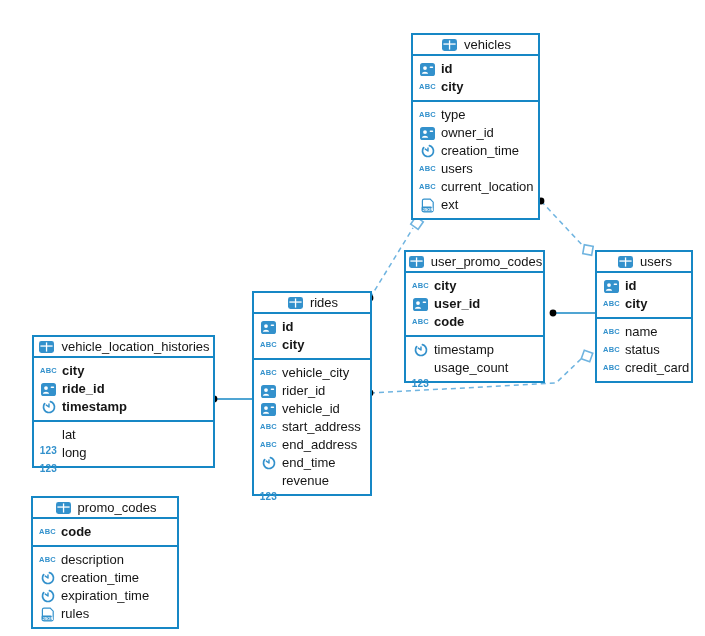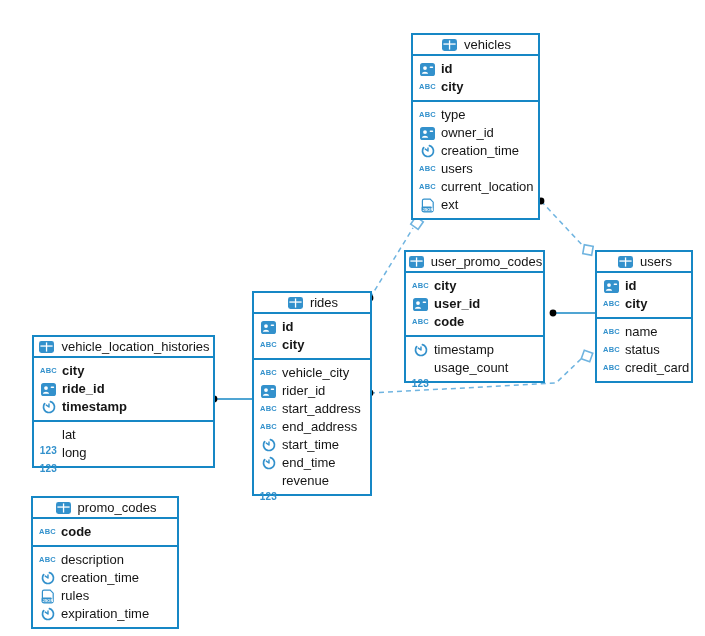--- a/index.html
+++ b/index.html
@@ -295,46 +295,48 @@
               <rect width="15" height="13" rx="2.6" fill="#3391cc"></rect>
               <circle cx="5" cy="5.1" r="1.9" fill="#fff"></circle>
               <path d="M1.9 10.8 C1.9 8 8.1 8 8.1 10.8 Z" fill="#fff"></path>
               <rect x="9.6" y="3.4" width="3.6" height="1.5" rx="0.75" fill="#fff"></rect>
             </svg>
           </span>
           <span class="label">rider_id</span>
         </div>
         <div class="row">
           <span class="icon">
+            <svg width="15" height="13" viewBox="0 0 15 13">
+              <rect width="15" height="13" rx="2.6" fill="#3391cc"></rect>
+              <circle cx="5" cy="5.1" r="1.9" fill="#fff"></circle>
+              <path d="M1.9 10.8 C1.9 8 8.1 8 8.1 10.8 Z" fill="#fff"></path>
+              <rect x="9.6" y="3.4" width="3.6" height="1.5" rx="0.75" fill="#fff"></rect>
+            </svg>
+          </span>
+          <span class="label">vehicle_id</span>
+        </div>
+        <div class="row">
+          <span class="icon">
             <span class="abc-glyph">ABC</span>
           </span>
           <span class="label">start_address</span>
         </div>
         <div class="row">
           <span class="icon">
             <span class="abc-glyph">ABC</span>
           </span>
           <span class="label">end_address</span>
         </div>
         <div class="row">
           <span class="icon">
             <svg width="14" height="14" viewBox="0 0 14 14">
               <circle cx="7" cy="7" r="5.5" fill="none" stroke="#3391cc" stroke-width="1.7" stroke-dasharray="27.5 7" transform="rotate(-75 7 7)" stroke-linecap="round"></circle>
               <path d="M7 7 L7 3.9 M7 7 L4.3 5.1" stroke="#3391cc" stroke-width="1.4" stroke-linecap="round" fill="none"></path>
             </svg>
           </span>
-          <span class="label">start_time</span>
-        </div>
-        <div class="row">
-          <span class="icon">
-            <svg width="14" height="14" viewBox="0 0 14 14">
-              <circle cx="7" cy="7" r="5.5" fill="none" stroke="#3391cc" stroke-width="1.7" stroke-dasharray="27.5 7" transform="rotate(-75 7 7)" stroke-linecap="round"></circle>
-              <path d="M7 7 L7 3.9 M7 7 L4.3 5.1" stroke="#3391cc" stroke-width="1.4" stroke-linecap="round" fill="none"></path>
-            </svg>
-          </span>
           <span class="label">end_time</span>
         </div>
         <div class="row">
           <span class="icon">
             <span class="num-glyph">123</span>
           </span>
           <span class="label">revenue</span>
         </div>
       </div>
   </div>
@@ -421,36 +423,36 @@
           <span class="label">description</span>
         </div>
         <div class="row">
           <span class="icon">
             <svg width="14" height="14" viewBox="0 0 14 14">
               <circle cx="7" cy="7" r="5.5" fill="none" stroke="#3391cc" stroke-width="1.7" stroke-dasharray="27.5 7" transform="rotate(-75 7 7)" stroke-linecap="round"></circle>
               <path d="M7 7 L7 3.9 M7 7 L4.3 5.1" stroke="#3391cc" stroke-width="1.4" stroke-linecap="round" fill="none"></path>
             </svg>
           </span>
           <span class="label">creation_time</span>
+        </div>
+        <div class="row">
+          <span class="icon">
+            <svg width="14" height="14" viewBox="0 0 14 14">
+              <circle cx="7" cy="7" r="5.5" fill="none" stroke="#3391cc" stroke-width="1.7" stroke-dasharray="27.5 7" transform="rotate(-75 7 7)" stroke-linecap="round"></circle>
+              <path d="M7 7 L7 3.9 M7 7 L4.3 5.1" stroke="#3391cc" stroke-width="1.4" stroke-linecap="round" fill="none"></path>
+            </svg>
+          </span>
+          <span class="label">expiration_time</span>
         </div>
         <div class="row">
           <span class="icon">
             <svg width="14" height="15" viewBox="0 0 14 15">
               <path d="M3 1.2 h6.2 l3 3 v8 a1.6 1.6 0 0 1 -1.6 1.6 h-7.6 a1.6 1.6 0 0 1 -1.6 -1.6 v-9.4 a1.6 1.6 0 0 1 1.6 -1.6 z" fill="#fff" stroke="#3391cc" stroke-width="1.2"></path>
               <rect x="0.6" y="8.6" width="10.2" height="5" rx="1.2" fill="#3391cc"></rect>
               <text x="1.6" y="12.6" font-size="3.9" font-weight="bold" fill="#fff" font-family="Liberation Sans, sans-serif">JSON</text>
             </svg>
           </span>
           <span class="label">rules</span>
         </div>
-        <div class="row">
-          <span class="icon">
-            <svg width="14" height="14" viewBox="0 0 14 14">
-              <circle cx="7" cy="7" r="5.5" fill="none" stroke="#3391cc" stroke-width="1.7" stroke-dasharray="27.5 7" transform="rotate(-75 7 7)" stroke-linecap="round"></circle>
-              <path d="M7 7 L7 3.9 M7 7 L4.3 5.1" stroke="#3391cc" stroke-width="1.4" stroke-linecap="round" fill="none"></path>
-            </svg>
-          </span>
-          <span class="label">expiration_time</span>
-        </div>
       </div>
   </div>
 
 </div>
 
 </body></html>

